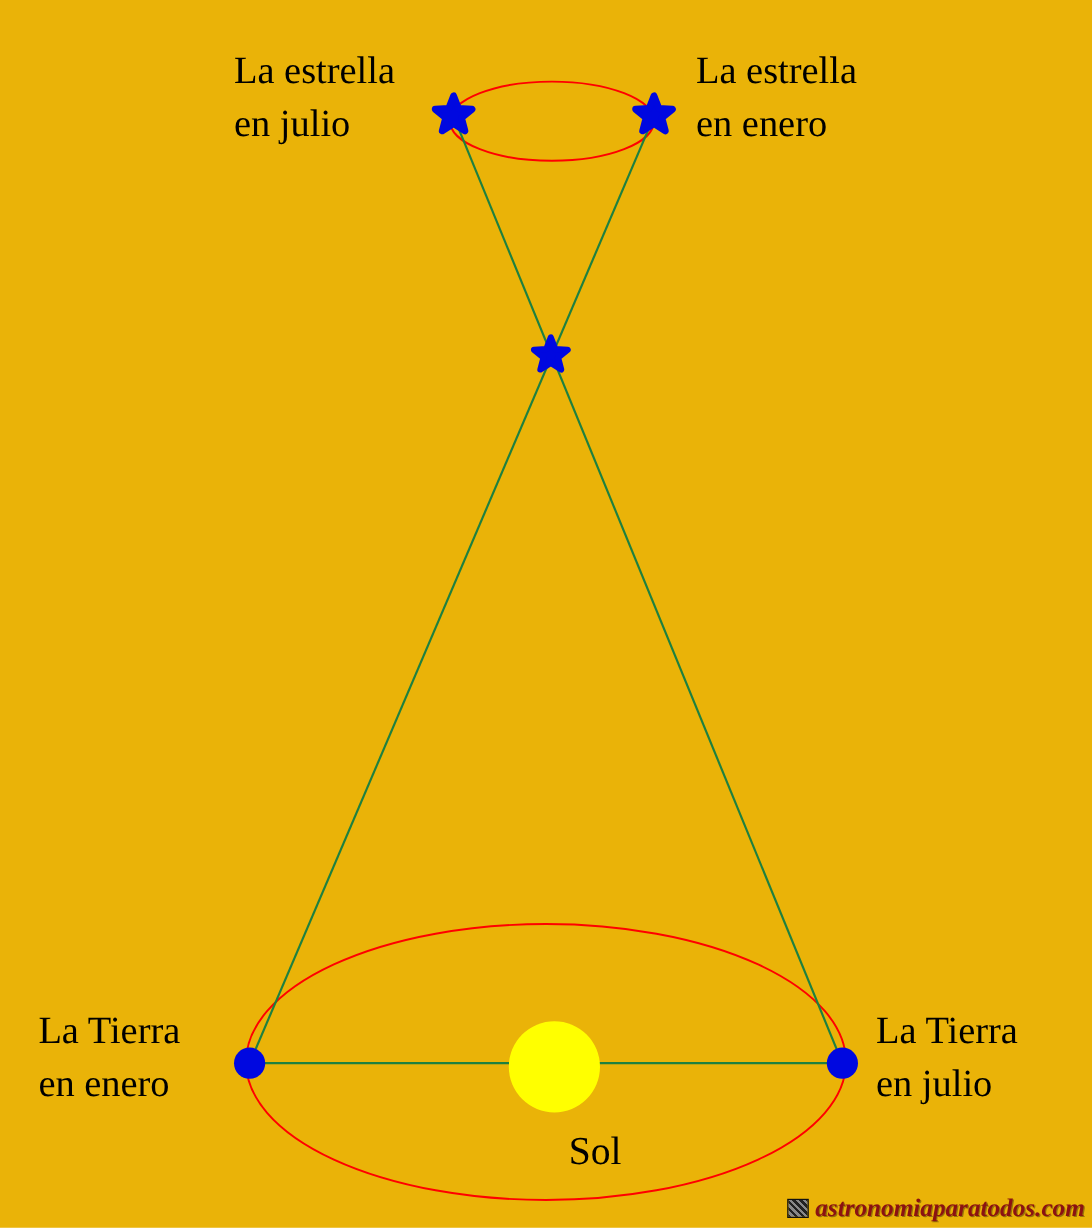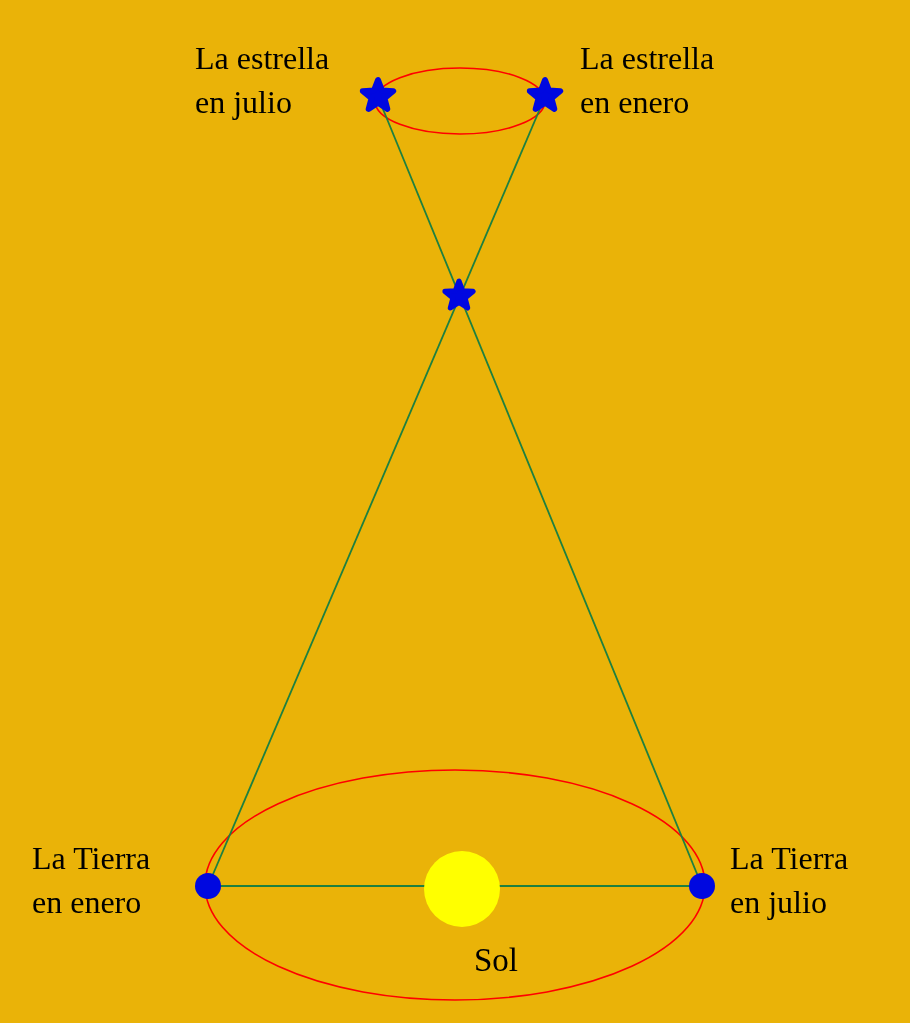--- a/index.html
+++ b/index.html
@@ -84,14 +84,18 @@
 
 
   <div class="label" style="left:32px; top:836px;">La Tierra
 en enero</div>
 
   <div class="label" style="left:730px; top:836px;">La Tierra
 en julio</div>
 
   <div class="label sol" style="left:438px; top:938px;margin-left:36px;">Sol</div>
 
+  <div class="watermark">
+    <span class="watermark-icon"></span>
+    <span class="watermark-text">astronomiaparatodos.com</span>
+  </div>
 
 </div>
 
 </body></html>

